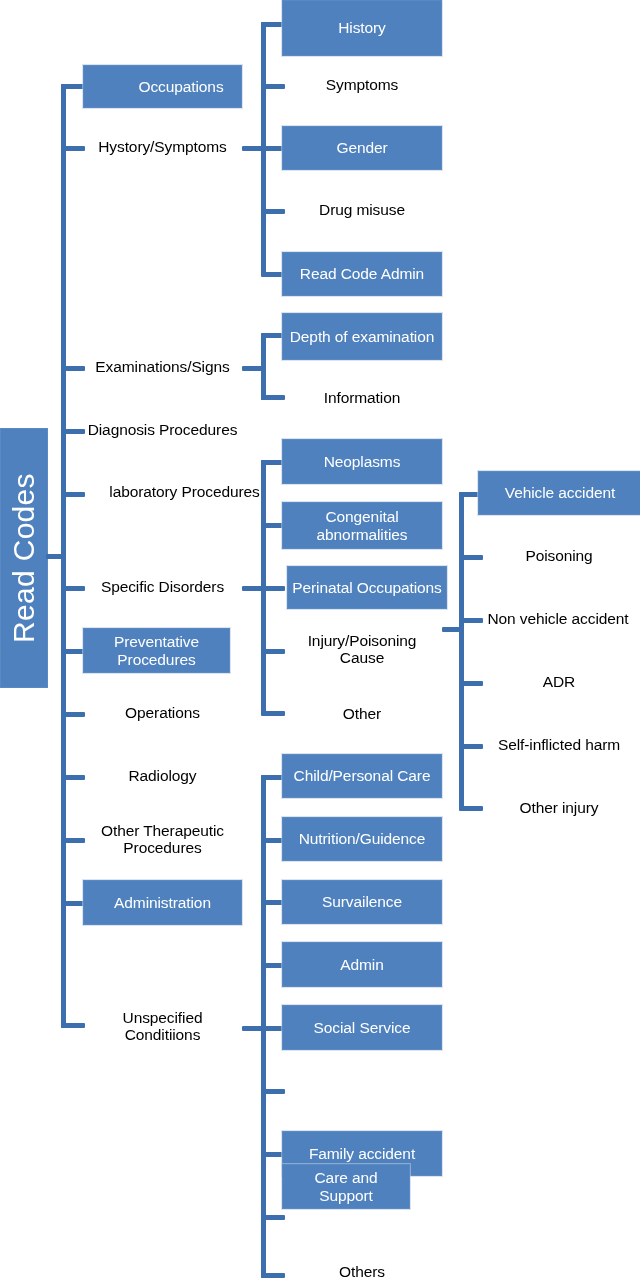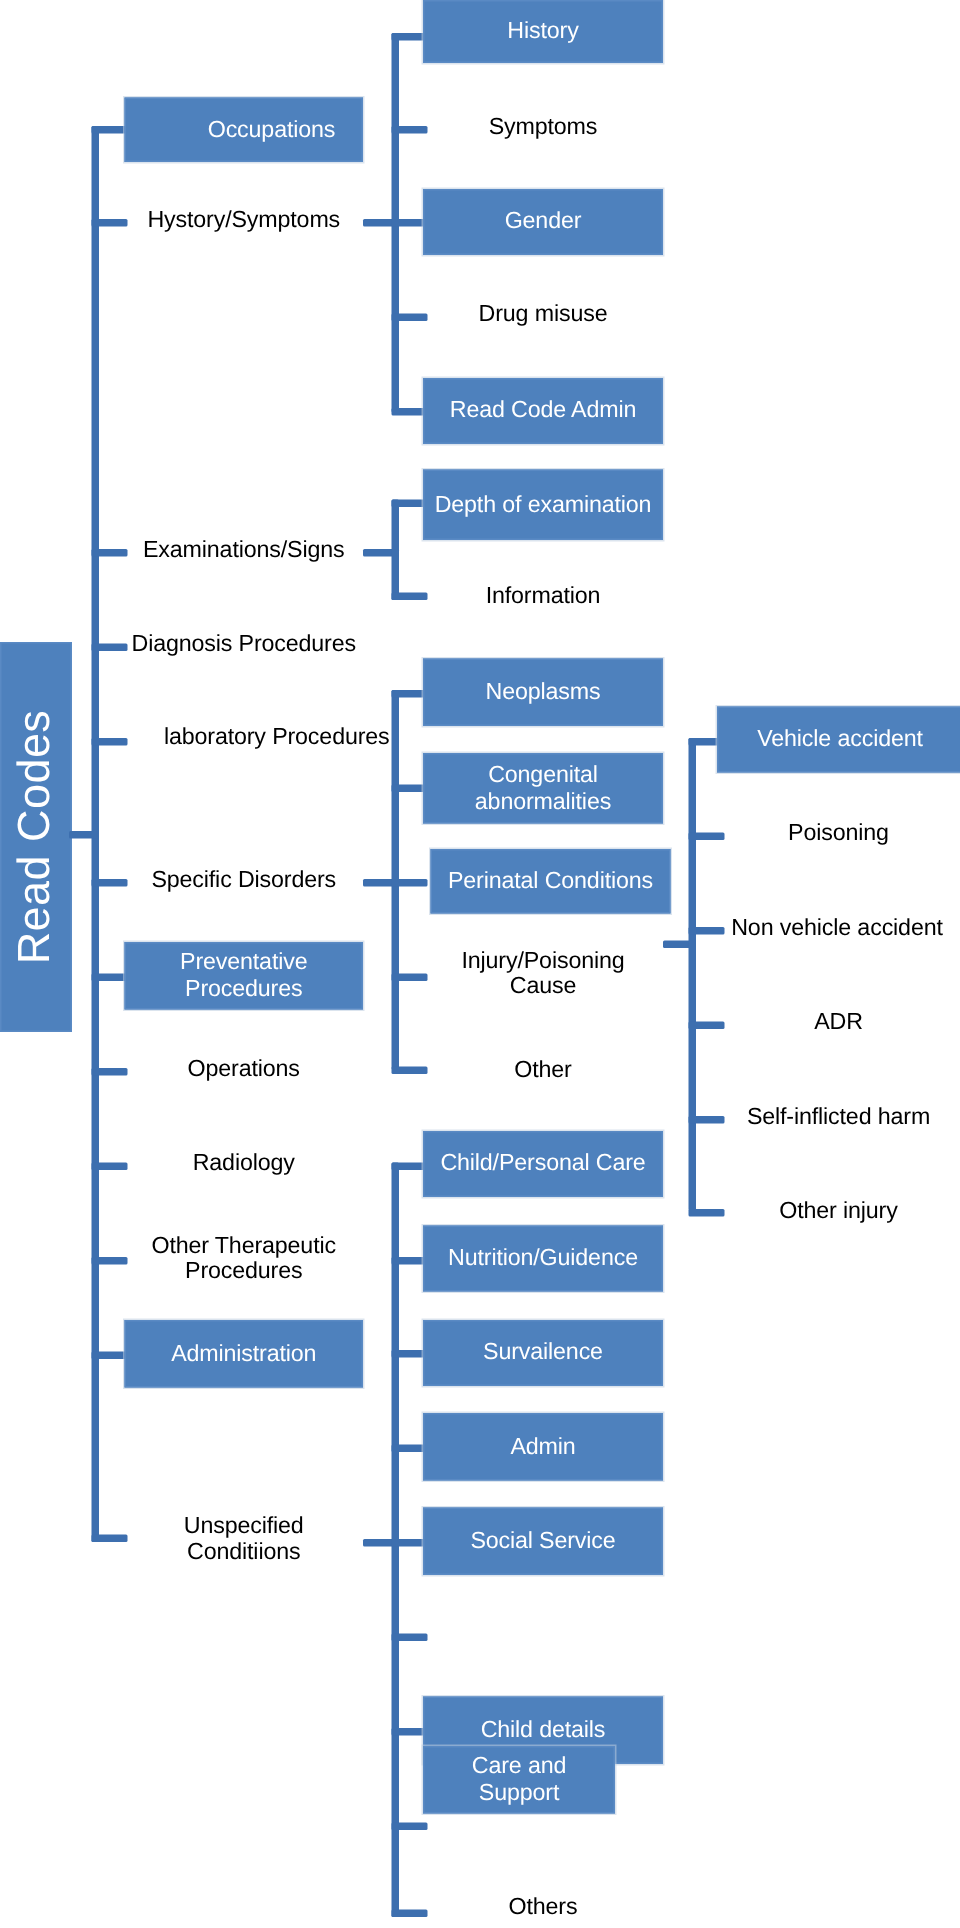--- a/index.html
+++ b/index.html
@@ -112,21 +112,21 @@
   </div>
 
   <div class="node plain" style="left:83px;top:470px;width:159px;height:44px;margin-left:22px;">
     <span>laboratory Procedures</span>
   </div>
 
   <div class="node plain" style="left:83px;top:570px;width:159px;height:34px;">
     <span>Specific Disorders</span>
   </div>
 
-  <div class="node boxed" style="left:83px;top:628px;width:159px;height:45px;">
+  <div class="node boxed" style="left:83px;top:628px;width:147px;height:45px;">
     <span>Preventative Procedures</span>
   </div>
 
   <div class="node plain" style="left:83px;top:696px;width:159px;height:34px;">
     <span>Operations</span>
   </div>
 
   <div class="node plain" style="left:83px;top:759px;width:159px;height:34px;">
     <span>Radiology</span>
   </div>
@@ -145,21 +145,21 @@
 
   <div class="stub" style="left:242px;top:146px;width:24px;"></div>
   <div class="trunk" style="left:261px;top:22px;height:253px;"></div>
 
   <div class="stub" style="left:261px;top:22px;width:24px;"></div>
   <div class="stub" style="left:261px;top:84px;width:24px;"></div>
   <div class="stub" style="left:261px;top:146px;width:24px;"></div>
   <div class="stub" style="left:261px;top:209px;width:24px;"></div>
   <div class="stub" style="left:261px;top:272px;width:24px;"></div>
 
-  <div class="node boxed" style="left:282px;top:0px;width:160px;height:42px;">
+  <div class="node boxed" style="left:282px;top:0px;width:160px;height:56px;">
     <span>History</span>
   </div>
   <div class="node plain" style="left:282px;top:68px;width:160px;height:34px;">
     <span>Symptoms</span>
   </div>
   <div class="node boxed" style="left:282px;top:126px;width:160px;height:44px;">
     <span>Gender</span>
   </div>
   <div class="node plain" style="left:282px;top:193px;width:160px;height:34px;">
     <span>Drug misuse</span>
@@ -190,21 +190,21 @@
   <div class="stub" style="left:261px;top:649px;width:24px;"></div>
   <div class="stub" style="left:261px;top:711px;width:24px;"></div>
 
   <div class="node boxed" style="left:282px;top:439px;width:160px;height:45px;">
     <span>Neoplasms</span>
   </div>
   <div class="node boxed" style="left:282px;top:502px;width:160px;height:47px;">
     <span>Congenital abnormalities</span>
   </div>
   <div class="node boxed" style="left:287px;top:566px;width:160px;height:43px;">
-    <span>Perinatal Conditions</span>
+    <span>Perinatal Occupations</span>
   </div>
   <div class="node plain" style="left:282px;top:627px;width:160px;height:44px;">
     <span>Injury/Poisoning Cause</span>
   </div>
   <div class="node plain" style="left:282px;top:697px;width:160px;height:34px;">
     <span>Other</span>
   </div>
 
   <div class="stub" style="left:442px;top:627px;width:22px;"></div>
   <div class="trunk" style="left:459px;top:492px;height:315px;"></div>
@@ -257,21 +257,21 @@
   <div class="node boxed" style="left:282px;top:880px;width:160px;height:44px;">
     <span>Survailence</span>
   </div>
   <div class="node boxed" style="left:282px;top:942px;width:160px;height:45px;">
     <span>Admin</span>
   </div>
   <div class="node boxed" style="left:282px;top:1005px;width:160px;height:45px;">
     <span>Social Service</span>
   </div>
   <div class="node boxed" style="left:282px;top:1131px;width:160px;height:45px;">
-    <span>Child details</span>
+    <span>Family accident</span>
   </div>
   <div class="node boxed" style="left:282px;top:1164px;width:128px;height:45px;">
     <span>Care and Support</span>
   </div>
   <div class="node plain" style="left:282px;top:1258px;width:160px;height:27px;">
     <span>Others</span>
   </div>
 
 </div>
 

